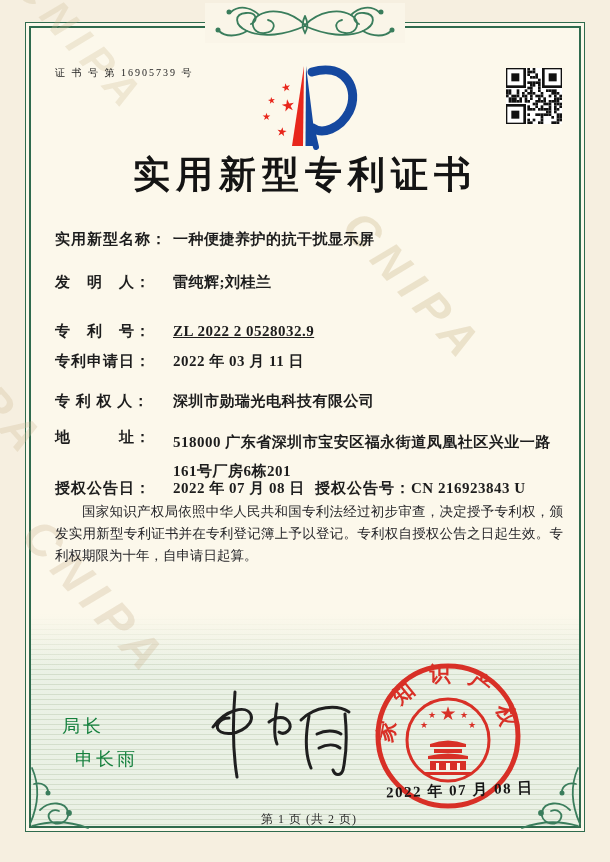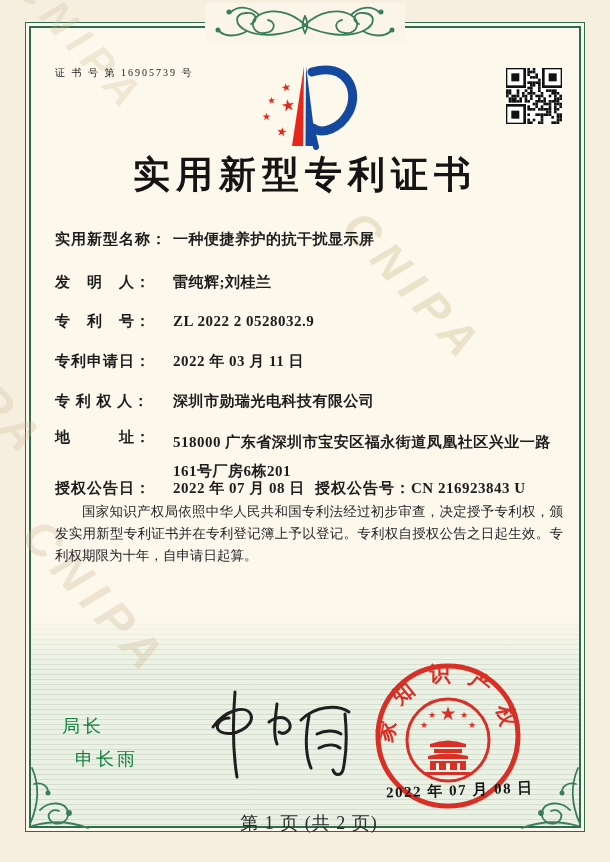--- a/index.html
+++ b/index.html
@@ -51,21 +51,21 @@
     position:absolute;left:0;right:0;top:150px;z-index:2;
     text-align:center;font-size:37px;font-weight:bold;
     letter-spacing:6px;color:#141414;
   }
   
   .field{position:absolute;left:55px;z-index:2;font-size:15px;font-weight:600;color:#1d1d1d;}
   .field .lbl{display:inline-block;min-width:118px;letter-spacing:1px;}
   .field .val{letter-spacing:0.5px;}
   .f-name{top:230px;}
   .f-inventor{top:273px;}
-  .f-patno{top:312px;}
+  .f-patno{top:322px;text-decoration:underline;}
   .f-filing{top:352px;}
   .f-patentee{top:392px;}
   .f-address{top:428px;}
   .f-address .val{display:inline-block;width:396px;vertical-align:top;line-height:29px;}
   .f-grant{top:479px;}
   .grant-no{position:absolute;left:260px;top:0;white-space:nowrap;}
   
   .paras{
     position:absolute;left:55px;top:501px;width:508px;z-index:2;
     font-size:13.5px;line-height:22.2px;
@@ -80,21 +80,21 @@
   
   .seal{position:absolute;left:372px;top:656px;z-index:3;opacity:0.95;}
   .seal-date{
     position:absolute;left:386px;top:781px;z-index:4;
     font-size:15px;font-weight:bold;letter-spacing:1.5px;color:#161616;
     transform:rotate(-2deg);white-space:nowrap;
   }
   
   .footer{
     position:absolute;left:0;right:0;top:811px;z-index:2;
-    text-align:center;font-size:18px;letter-spacing:1px;color:#2a2a2a;padding-left:8px;
+    text-align:center;font-size:12px;letter-spacing:1px;color:#2a2a2a;padding-left:8px;
   }
   
   .orn-top{position:absolute;left:205px;top:3px;z-index:2;}
   .orn-bl{position:absolute;left:22px;top:762px;z-index:2;}
   .orn-br{position:absolute;left:516px;top:762px;z-index:2;}
   svg{display:block;}
 </style>
 </head>
 <body>
 

